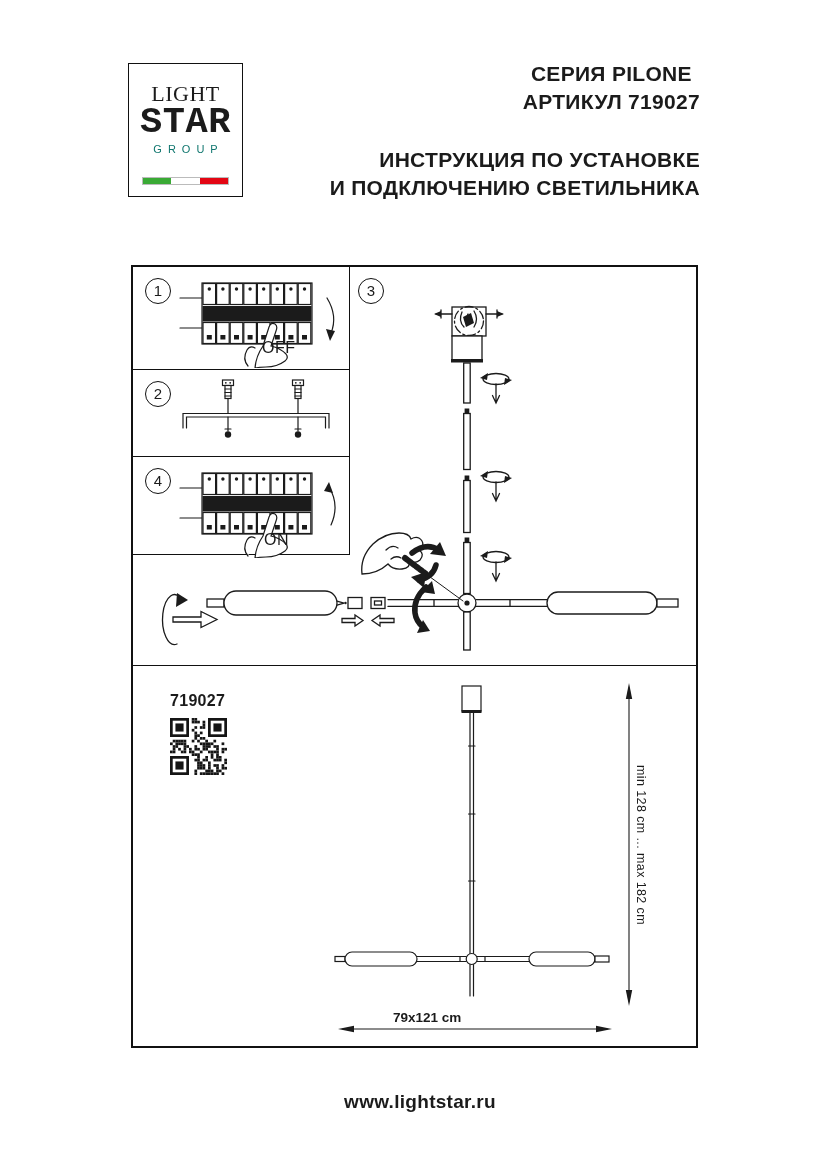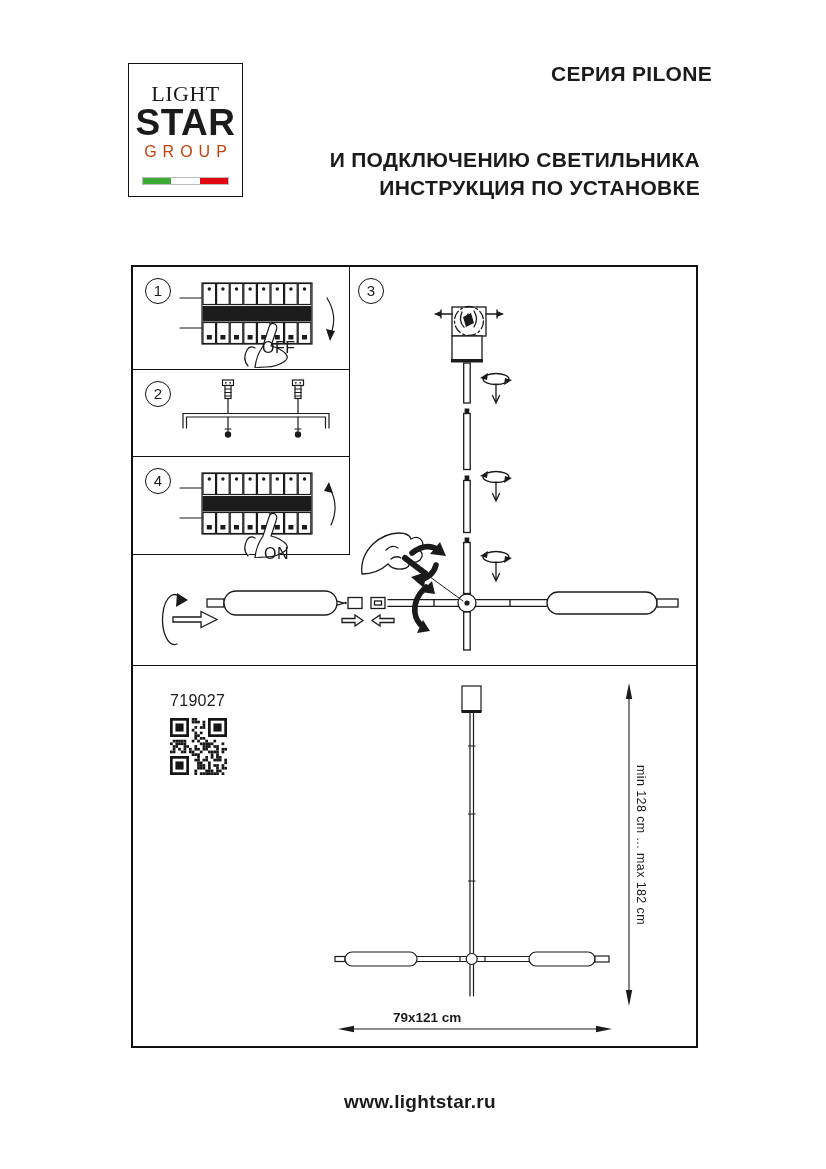--- a/index.html
+++ b/index.html
@@ -4,40 +4,40 @@
 <style>
   *{margin:0;padding:0;box-sizing:border-box}
   html,body{background:#fff}
   body{width:826px;height:1169px;position:relative;font-family:"Liberation Sans",sans-serif;color:#1b1b1b}
   .abs{position:absolute}
   .sheet{position:absolute;left:0;top:0;width:826px;height:1169px;background:#fff;overflow:hidden}
 
   
   .logo-box{left:128px;top:63px;width:115px;height:134px;border:1.4px solid #111;text-align:center}
   .logo-light{font-family:"Liberation Serif",serif;font-weight:normal;font-size:22px;line-height:.95;margin-top:20px;letter-spacing:.5px}
-  .logo-star{font-family:Liberation Sans, sans-serif;font-weight:bold;font-size:37px;line-height:.95;letter-spacing:.5px}
-  .logo-group{font-size:16px;letter-spacing:6px;text-indent:6px;margin-top:3px;color:#c2410c}
+  .logo-star{font-family:Liberation Mono, monospace;font-weight:bold;font-size:37px;line-height:.95;letter-spacing:.5px}
+  .logo-group{font-size:11px;letter-spacing:6px;text-indent:6px;margin-top:3px;color:#0f766e}
   .logo-flag{position:absolute;left:13px;right:13px;bottom:11px;height:8px;display:flex;border:.5px solid #bbb}
   .logo-flag span{flex:1}
-  .hdr-series{right:114px;top:60px;text-align:center;font-weight:bold;font-size:21px;line-height:28px;letter-spacing:.3px}
+  .hdr-series{right:126px;top:60px;text-align:center;font-weight:bold;font-size:21px;line-height:28px;letter-spacing:.3px}
   .hdr-title{right:126px;top:146px;text-align:right;font-weight:bold;font-size:21px;line-height:28px;letter-spacing:.3px}
 
   
   .main-box{left:131px;top:265px;width:567px;height:783px;border:2px solid #111}
   .upper{left:0;top:0;width:563px;height:398px}
   .lower{left:0;top:398px;width:563px;height:381px;border-top:1.6px solid #111}
   .left-col{left:0;top:0;width:217px;height:288px;border-right:1.6px solid #111}
   .panel{position:relative;width:100%;border-bottom:1.6px solid #111}
   .p1{height:103px}.p2{height:87px}.p4{height:98px}
 
   .step-circle{width:26px;height:26px;border:1.4px solid #111;border-radius:50%;
     text-align:center;line-height:24px;font-size:15px}
   .switch-label{font-size:16px;letter-spacing:.5px}
 
-  .article{left:37px;top:26px;font-size:16px;font-weight:400;letter-spacing:.3px}
+  .article{left:37px;top:26px;font-size:16px;font-weight:700;letter-spacing:.3px}
   .notes{left:37px;top:141px;font-size:12.5px;line-height:18.3px;width:170px}
   .dim-h{left:260px;top:344px;width:160px;font-weight:bold;font-size:13.5px}
   .dim-v{left:501px;top:99px;height:180px;writing-mode:vertical-rl;font-size:12.5px;letter-spacing:.4px}
 
   .footer{left:12px;top:1091px;width:816px;text-align:center;font-weight:bold;font-size:19px;letter-spacing:.3px}
 
   svg{display:block}
 </style>
 </head>
 <body>
@@ -50,24 +50,25 @@
     <div class="logo-group">GROUP</div>
     <div class="logo-flag">
       <span style="background:#3aaa35"></span>
         <span style="background:#ffffff"></span>
         <span style="background:#e30613"></span>
     </div>
   </div>
 
   <div class="abs hdr-series">
     <div>СЕРИЯ PILONE</div>
+    <div>АРТИКУЛ 719027</div>
   </div>
   <div class="abs hdr-title">
+    <div>ИНСТРУКЦИЯ ПО УСТАНОВКЕ</div>
     <div>И ПОДКЛЮЧЕНИЮ СВЕТИЛЬНИКА</div>
-    <div>ИНСТРУКЦИЯ ПО УСТАНОВКЕ</div>
   </div>
 
   <div class="abs main-box">
 
     <div class="abs upper">
 
       <svg class="abs" style="left:0;top:0" width="563" height="398" viewBox="0 0 563 398" fill="none" stroke="#1b1b1b" stroke-width="1.3" stroke-linecap="round">
         <defs>
           <g id="sym-screw">
             <ellipse cx="0" cy="0" rx="13" ry="5.5"></ellipse>
@@ -222,21 +223,21 @@
           </svg>
         </div>
 
         <div class="panel p4">
           <div class="abs step-circle" style="left:12px;top:11px">4</div>
           <svg class="abs" style="left:45px;top:4px" width="170" height="97" viewBox="0 0 170 97" fill="none" stroke="#1b1b1b" stroke-width="1.2" stroke-linecap="round">
             <use href="#sym-breaker"></use>
             <path d="M153,64 Q162,44 151,26"></path>
             <polygon points="146,30 155,32 151,21" fill="#1b1b1b" stroke="none"></polygon>
           </svg>
-          <span class="abs switch-label" style="left:131px;top:88px">ON</span>
+          <span class="abs switch-label" style="left:131px;top:74px">ON</span>
         </div>
       </div>
 
       <div class="abs step-circle" style="left:225px;top:11px">3</div>
     </div>
 
     <div class="abs lower">
 
       <svg class="abs" style="left:0;top:0" width="563" height="379" viewBox="0 0 563 379" fill="none" stroke="#1b1b1b" stroke-width="1.2" stroke-linecap="round">
 

